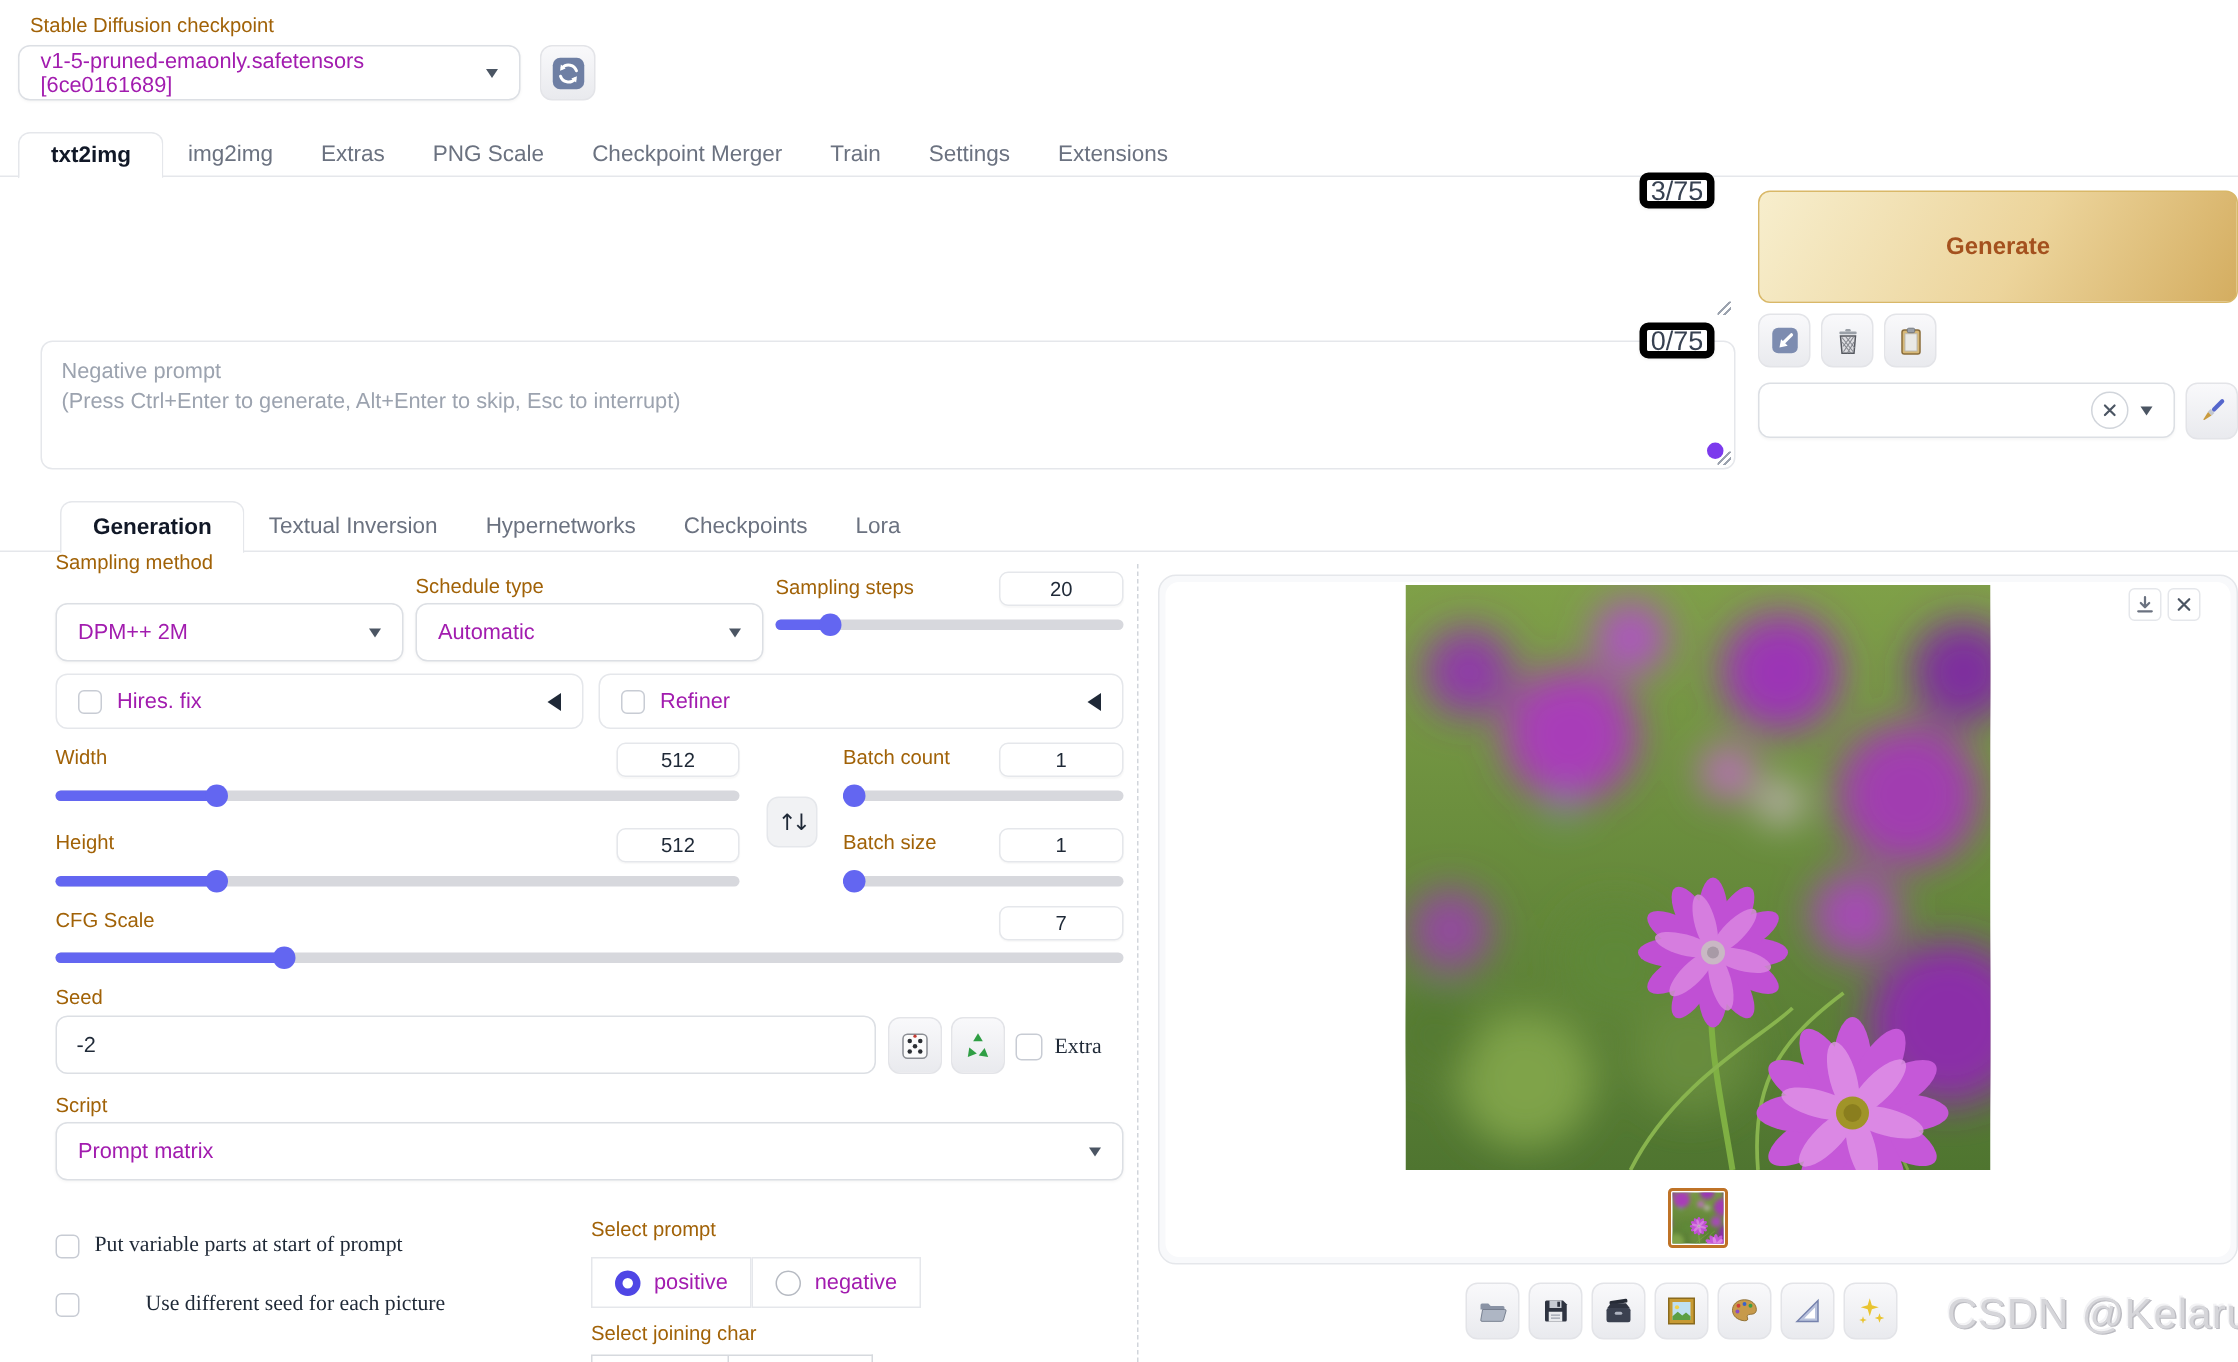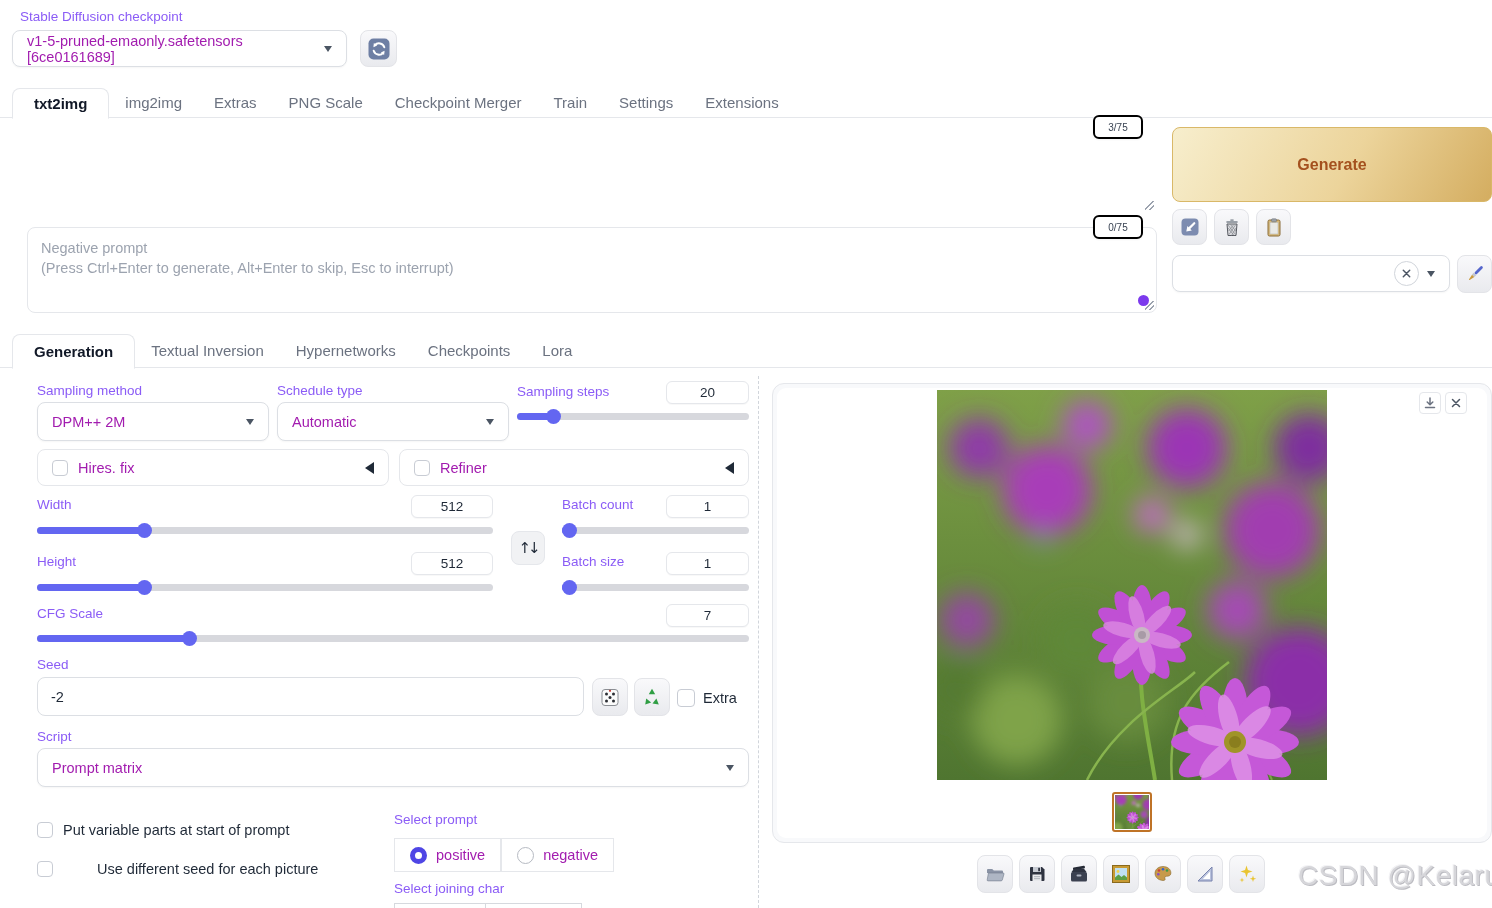--- a/index.html
+++ b/index.html
@@ -2,21 +2,21 @@
 <html><head>
 <meta charset="utf-8">
 <style>
   * { box-sizing: border-box; margin: 0; padding: 0; }
   html,body { background:#fff; }
   #app {
     position: relative; width: 1492px; height: 908px; overflow: hidden;
     font-family: "Liberation Sans", sans-serif; color:#1f2937; background:#fff;
   }
   .abs { position:absolute; }
-  .lbl { font-size:13.5px; color:#8b5cf6; }
+  .lbl { font-size:13.5px; color:#a16207; }
   .ctl-text { font-size:14.5px; color:#a21caf; }
 
   
   .select {
     background:#fff; border:1px solid #dcdfe4; border-radius:8px;
     box-shadow:0 1px 2px rgba(0,0,0,.04);
     display:flex; align-items:center; padding:0 14px; cursor:pointer;
   }
   .caret { width:0; height:0; border-left:4.5px solid transparent; border-right:4.5px solid transparent; border-top:6px solid #4b5563; }
   .caret.ml { margin-left:10px; }
@@ -32,22 +32,22 @@
   }
 
   
   .ta {
     position:absolute; border:1px solid #e5e7eb; border-radius:8px; background:#fff;
     font-family:"Liberation Sans", sans-serif; font-size:14.5px; color:#1f2937;
     padding:11px 13px; resize:none; outline:none; line-height:1.35;
   }
   .ta::placeholder { color:#9ca3af; opacity:1; }
   .counter-badge {
-    position:absolute; width:50px; height:24px; background:#fff; border:2px solid #000000;
-    border-radius:6px; font-size:10px; color:#374151; display:flex; align-items:center; justify-content:center;
+    position:absolute; width:50px; height:24px; background:#fff; border:5px solid #000000;
+    border-radius:6px; font-size:18px; color:#374151; display:flex; align-items:center; justify-content:center;
     z-index:5; box-shadow:0 1px 2px rgba(0,0,0,.05);
   }
   .resize-handle {
     position:absolute; width:9px; height:9px;
     background:
       linear-gradient(135deg, transparent 44%, #9ca3af 44% 52%, transparent 52%),
       linear-gradient(135deg, transparent 70%, #9ca3af 70% 78%, transparent 78%);
   }
 
   
@@ -81,21 +81,21 @@
   }
 
   .accordion {
     position:absolute; border:1px solid #e5e7eb; border-radius:8px; background:#fff;
     display:flex; align-items:center; padding:0 14px; gap:10px;
   }
   .tri-left { width:0; height:0; border-top:6px solid transparent; border-bottom:6px solid transparent; border-right:9px solid #1f2937; margin-left:auto; }
 
   .cb { width:16px; height:16px; border:1.5px solid #c8ccd4; border-radius:4px; background:#fff; display:inline-block; cursor:pointer; flex:none; }
   .cb-row { position:absolute; display:flex; align-items:center; gap:10px; }
-  .cb-label { font-size:14.5px; color:#1f2937; }
+  .cb-label { font-size:14.5px; color:#1f2937;font-family:Liberation Serif, serif; }
 
   .radio-seg { display:flex; align-items:center; gap:9px; background:#fff; border:1px solid #e5e7eb; padding:0 15px; height:34px; cursor:pointer; }
   .radio-on  { width:17px; height:17px; border-radius:50%; border:5.5px solid #4f46e5; background:#fff; flex:none; }
   .radio-off { width:17px; height:17px; border-radius:50%; border:1.5px solid #b6bac2; background:#fff; flex:none; }
 
   .gallery-box { position:absolute; border:1px solid #e5e7eb; border-radius:12px; background:#f8f9fb; }
   .gallery-inner { position:absolute; inset:4px; background:#fff; border-radius:9px; }
   .mini-btn { position:absolute; width:22px; height:22px; background:#fff; border:1px solid #e5e7eb; border-radius:4px; display:flex; align-items:center; justify-content:center; cursor:pointer; }
 
   .thumb-sel { position:absolute; width:40px; height:40px; border:2px solid #bf7327; border-radius:3px; background:#fff; padding:1px; cursor:pointer; }
@@ -290,29 +290,29 @@
       <svg width="22" height="22" viewBox="0 0 22 22">
         <g transform="rotate(45 11 11)">
           <rect x="9.6" y="0.5" width="2.8" height="10.5" rx="1.4" fill="#5566cc"></rect>
           <rect x="9.2" y="11" width="3.6" height="2.6" fill="#c3c7cf"></rect>
           <path d="M9.4 13.6h3.2l-1.2 5.4q-.4 1-.8 0z" fill="#c99b3f"></path>
         </g>
       </svg>
     </span>
   </button>
 
-  <div class="tabbar" style="left:0;top:334px;width:1492px;height:34px;padding-left:12px;">
+  <div class="tabbar" style="left:0;top:334px;width:1492px;height:34px;padding-left:40px;">
     <div class="tab active" style="line-height:33px;">Generation</div>
     <div class="tab" style="line-height:33px;">Textual Inversion</div>
     <div class="tab" style="line-height:33px;">Hypernetworks</div>
     <div class="tab" style="line-height:33px;">Checkpoints</div>
     <div class="tab" style="line-height:33px;">Lora</div>
   </div>
 
-  <div class="abs lbl" style="left:37px;top:383px;">Sampling method</div>
+  <div class="abs lbl" style="left:37px;top:367px;">Sampling method</div>
   <div class="abs select" style="left:37px;top:402px;width:232px;height:39px;">
     <span class="ctl-text">DPM++ 2M</span>
     <span class="caret mr-end"></span>
   </div>
 
   <div class="abs lbl" style="left:277px;top:383px;">Schedule type</div>
   <div class="abs select" style="left:277px;top:402px;width:232px;height:39px;">
     <span class="ctl-text">Automatic</span>
     <span class="caret mr-end"></span>
   </div>

